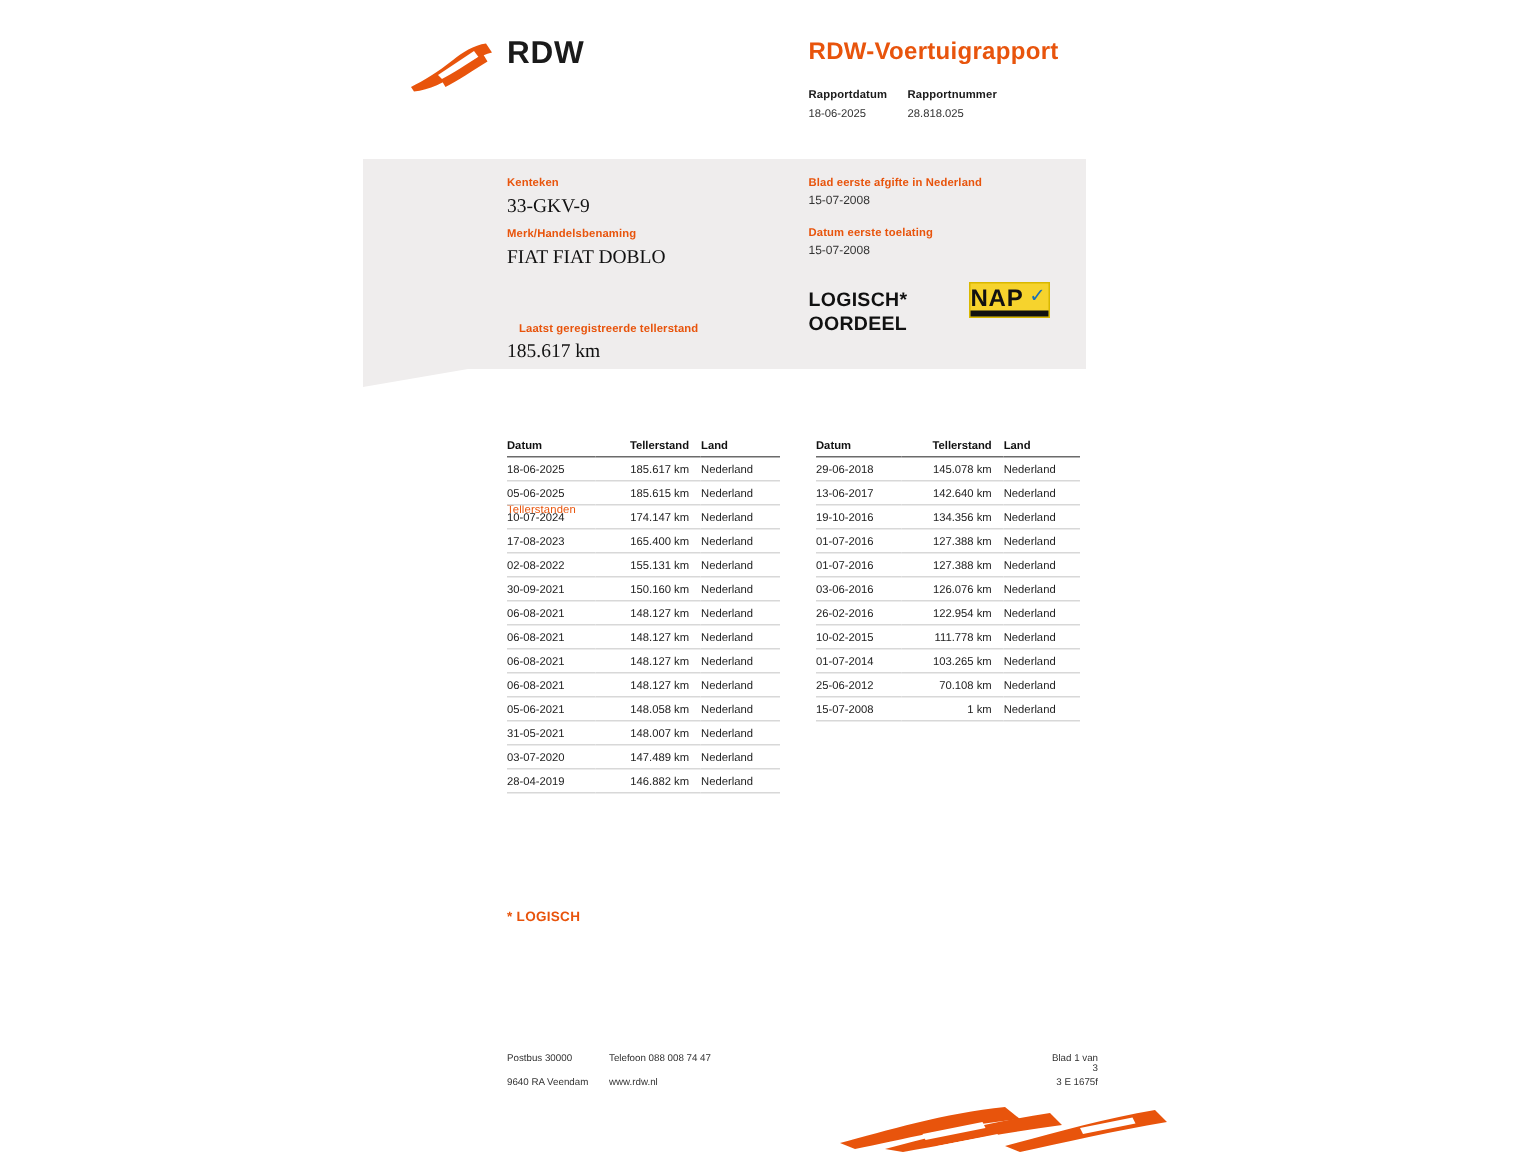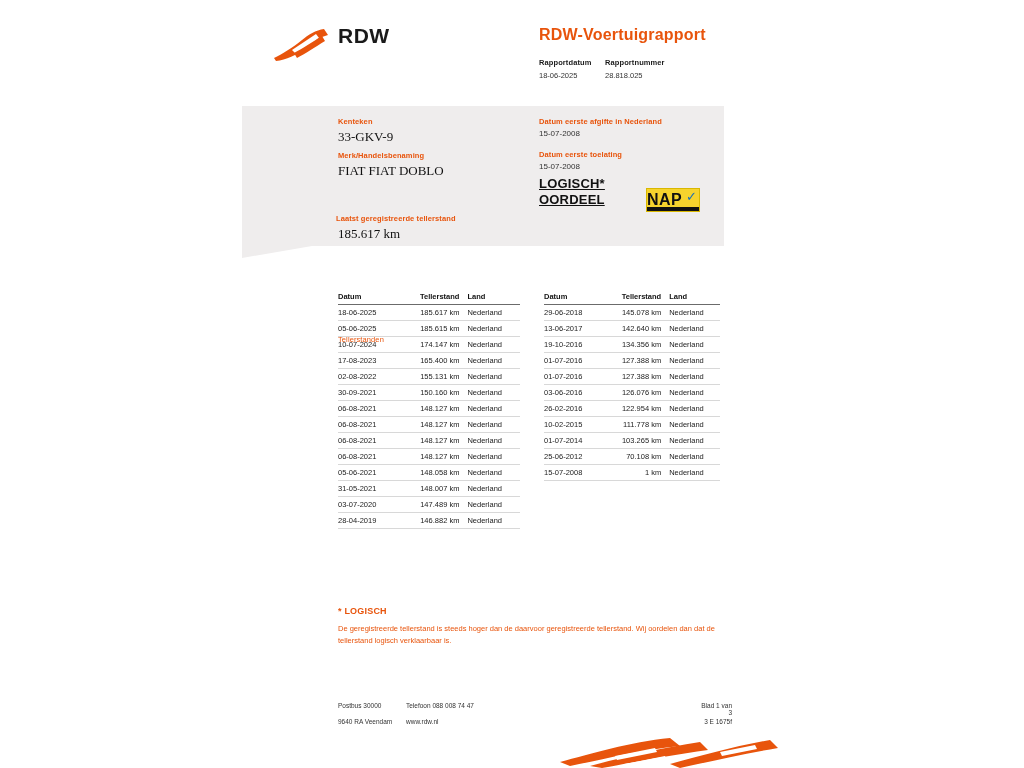--- a/index.html
+++ b/index.html
@@ -100,37 +100,36 @@
   .sum-value {
     position: absolute;
     font-size: 13px;
     font-family: "Liberation Serif", serif;
     color: #111;
   }
   #lbl-kenteken { left: 338px; top: 117px; }
   #val-kenteken { left: 338px; top: 129px; }
   #lbl-merk     { left: 338px; top: 151px; }
   #val-merk     { left: 338px; top: 163px; }
-  #lbl-teller   { left: 320px; top: 214px; padding-left: 16px; }
+  #lbl-teller   { left: 330px; top: 214px; padding-left: 16px; }
   #val-teller   { left: 338px; top: 226px; }
   #lbl-afgifte  { left: 539px; top: 117px; }
   #val-afgifte  { left: 539px; top: 129px; font-size: 8px; font-family: "Liberation Sans", sans-serif; color:#333; }
   #lbl-toelating{ left: 539px; top: 150px; }
   #val-toelating{ left: 539px; top: 162px; font-size: 8px; font-family: "Liberation Sans", sans-serif; color:#333; }
 
   .verdict {
     position: absolute;
     left: 539px;
-    top: 176px;
+    top: 192px;
     font-size: 13px;
     font-weight: bold;
     line-height: 16px;
     color: #111;
     letter-spacing: 0.2px;
-    text-decoration: underline;
   }
   .nap-badge {
     position: absolute;
     left: 646px;
     top: 188px;
     width: 52px;
     height: 22px;
     background: #f6d32d;
     border: 1px solid #d9b800;
     display: flex;
@@ -277,21 +276,21 @@
   <div class="summary-panel"></div>
   <div class="summary-notch"></div>
 
   <div class="sum-label" id="lbl-kenteken">Kenteken</div>
   <div class="sum-value" id="val-kenteken">33-GKV-9</div>
   <div class="sum-label" id="lbl-merk">Merk/Handelsbenaming</div>
   <div class="sum-value" id="val-merk">FIAT FIAT DOBLO</div>
   <div class="sum-label" id="lbl-teller">Laatst geregistreerde tellerstand</div>
   <div class="sum-value" id="val-teller">185.617 km</div>
 
-  <div class="sum-label" id="lbl-afgifte">Datum eerste afgifte in Nederland</div>
+  <div class="sum-label" id="lbl-afgifte">Blad eerste afgifte in Nederland</div>
   <div class="sum-value" id="val-afgifte">15-07-2008</div>
   <div class="sum-label" id="lbl-toelating">Datum eerste toelating</div>
   <div class="sum-value" id="val-toelating">15-07-2008</div>
 
   <div class="verdict">
     <span>LOGISCH*</span><br>
     <span>OORDEEL</span>
   </div>
 
   <div class="nap-badge">
@@ -445,21 +444,20 @@
         </tr>
         <tr>
           <td class="date">15-07-2008</td>
           <td class="num">1 km</td>
           <td class="land">Nederland</td>
         </tr>
       </tbody>
   </table>
 
   <div class="note-title">* LOGISCH</div>
-  <div class="note-body">De geregistreerde tellerstand is steeds hoger dan de daarvoor geregistreerde tellerstand. Wij oordelen dan dat de tellerstand logisch verklaarbaar is.</div>
 
   <div class="footer">
     <div class="col1">Postbus 30000</div>
     <div class="col2">Telefoon 088 008 74 47</div>
     <div class="col1b">9640 RA Veendam</div>
     <div class="col2b">www.rdw.nl</div>
     <div class="pager">Blad 1 van 3</div>
     <div class="code">3 E 1675f</div>
   </div>
 

